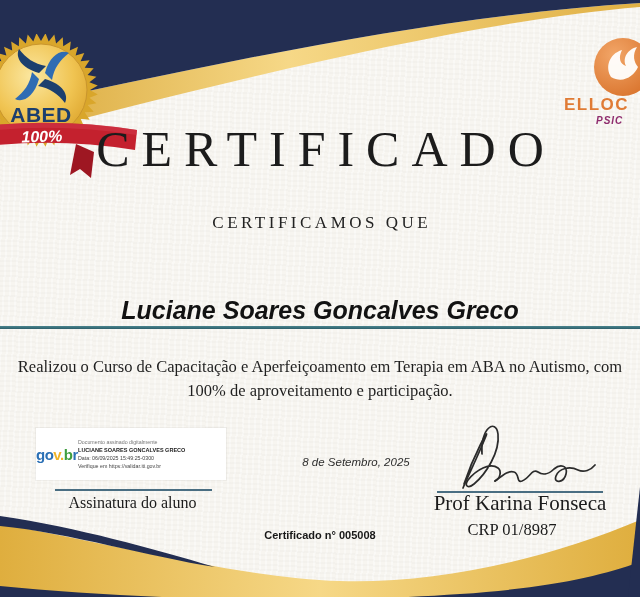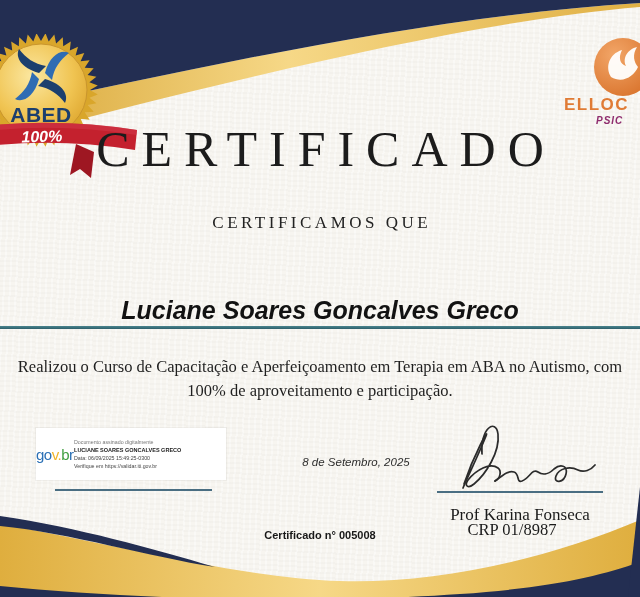--- a/index.html
+++ b/index.html
@@ -38,21 +38,21 @@
   .body-text{
     position:absolute;top:355px;left:14px;right:14px;text-align:center;
     font-size:16.5px;line-height:1.45;color:#1f1f1f;
   }
   
   .stamp{
     position:absolute;left:36px;top:428px;width:190px;height:52px;background:#ffffff;
     box-shadow:0 0 0 1px rgba(0,0,0,0.04);
     display:flex;align-items:center;font-family:"Liberation Sans", sans-serif;
   }
-  .stamp-logo{width:58px;text-align:center;font-weight:normal;font-size:15px;letter-spacing:-0.5px;}
+  .stamp-logo{width:58px;text-align:center;font-weight:bold;font-size:15px;letter-spacing:-0.5px;}
   .stamp-logo .c-blue{color:#2b70b5;}
   .stamp-logo .c-yellow{color:#f0b428;}
   .stamp-logo .c-green{color:#3f9e3f;}
   .stamp-text{
     width:195px;transform:scale(0.66);transform-origin:left center;line-height:1.5;
     color:#444;font-size:8px;white-space:nowrap;
   }
   .stamp-text .l1{color:#777;}
   .stamp-text .l2{font-weight:bold;color:#1a1a1a;font-size:8.4px;}
   
@@ -61,21 +61,21 @@
     font-family:"Liberation Sans", sans-serif;font-style:italic;font-size:11.5px;color:#2e2e2e;padding-left:20px;
   }
   
   .sig-line{position:absolute;height:2px;background:#4a6e82;}
   .sig-line.student{left:55px;top:489px;width:157px;}
   .sig-line.professor{left:437px;top:491px;width:166px;}
   .sig-label{
     position:absolute;text-align:center;font-size:16px;color:#1b1b1b;
   }
   .sig-label.student{left:30px;top:494px;width:205px;}
-  .sig-label.prof-name{left:420px;top:505px;width:200px;font-size:17px;}
+  .sig-label.prof-name{left:420px;top:491px;width:200px;font-size:21px;}
   .sig-label.prof-crp{left:412px;top:520px;width:200px;font-size:16.5px;}
   .signature-svg{position:absolute;left:430px;top:418px;}
   
   .cert-number{
     position:absolute;top:529px;left:0;width:100%;text-align:center;
     font-family:Liberation Sans, sans-serif;font-weight:bold;font-size:11px;color:#181818;
   }
   
   .seal{position:absolute;left:-20px;top:34px;}
   .seal-abed{
@@ -196,20 +196,21 @@
 
   <svg class="signature-svg" width="180" height="78" viewBox="0 0 180 78">
     <g fill="none" stroke="#2b2b2b" stroke-width="1.7" stroke-linecap="round">
       <path d="M34,66 C44,36 60,8 56,18 C48,38 38,58 33,70"></path>
       <path d="M52,36 C50,10 66,0 68,16 C70,34 56,56 44,66 C38,71 34,68 38,62 C46,52 60,44 68,50 C72,53 70,61 65,63"></path>
       <path d="M65,63 C72,58 78,52 84,54 C90,56 86,65 92,63 C100,60 102,50 108,54 C112,57 118,57 124,51 C130,46 138,47 136,56 C134,65 123,66 126,58 C129,50 140,48 148,52 C154,55 161,52 165,47"></path>
     </g>
   </svg>
 
   <div class="sig-line student"></div>
+  <div class="sig-label student">Assinatura do aluno</div>
 
   <div class="sig-line professor"></div>
   <div class="sig-label prof-name">Prof Karina Fonseca</div>
   <div class="sig-label prof-crp">CRP 01/8987</div>
 
   <div class="cert-number">Certificado n° 005008</div>
 
 </div>
 
 </body></html>

